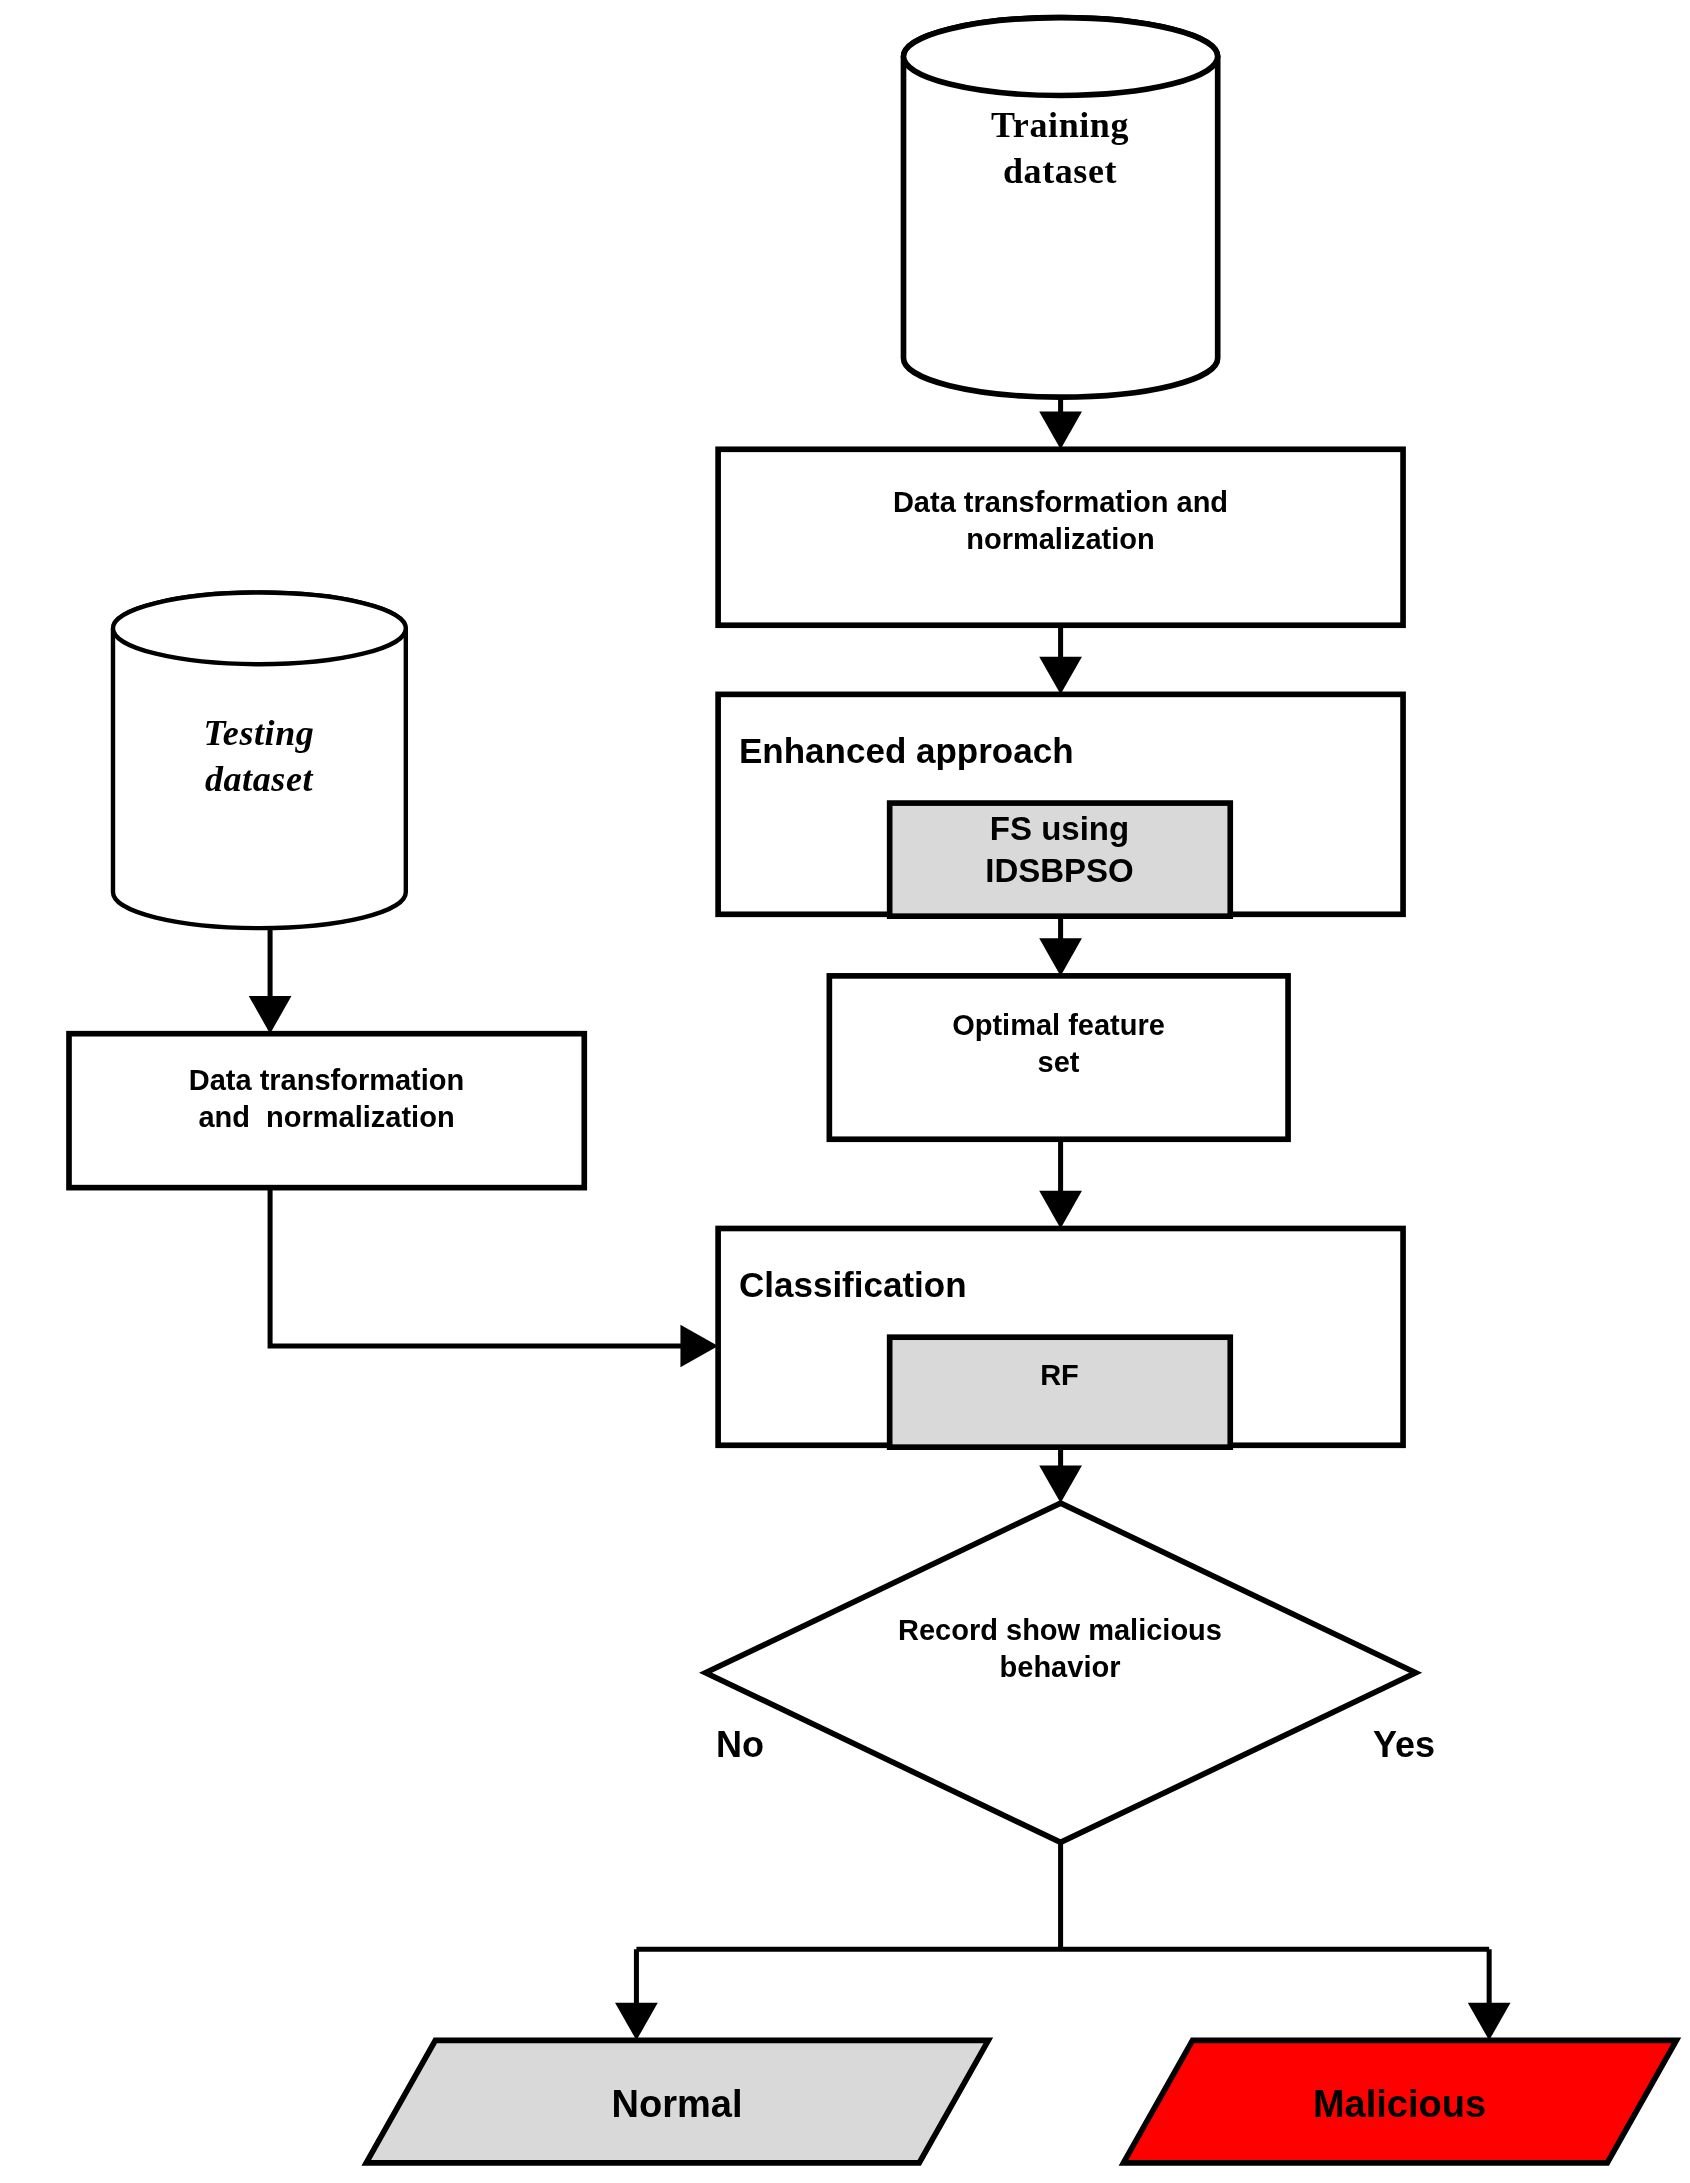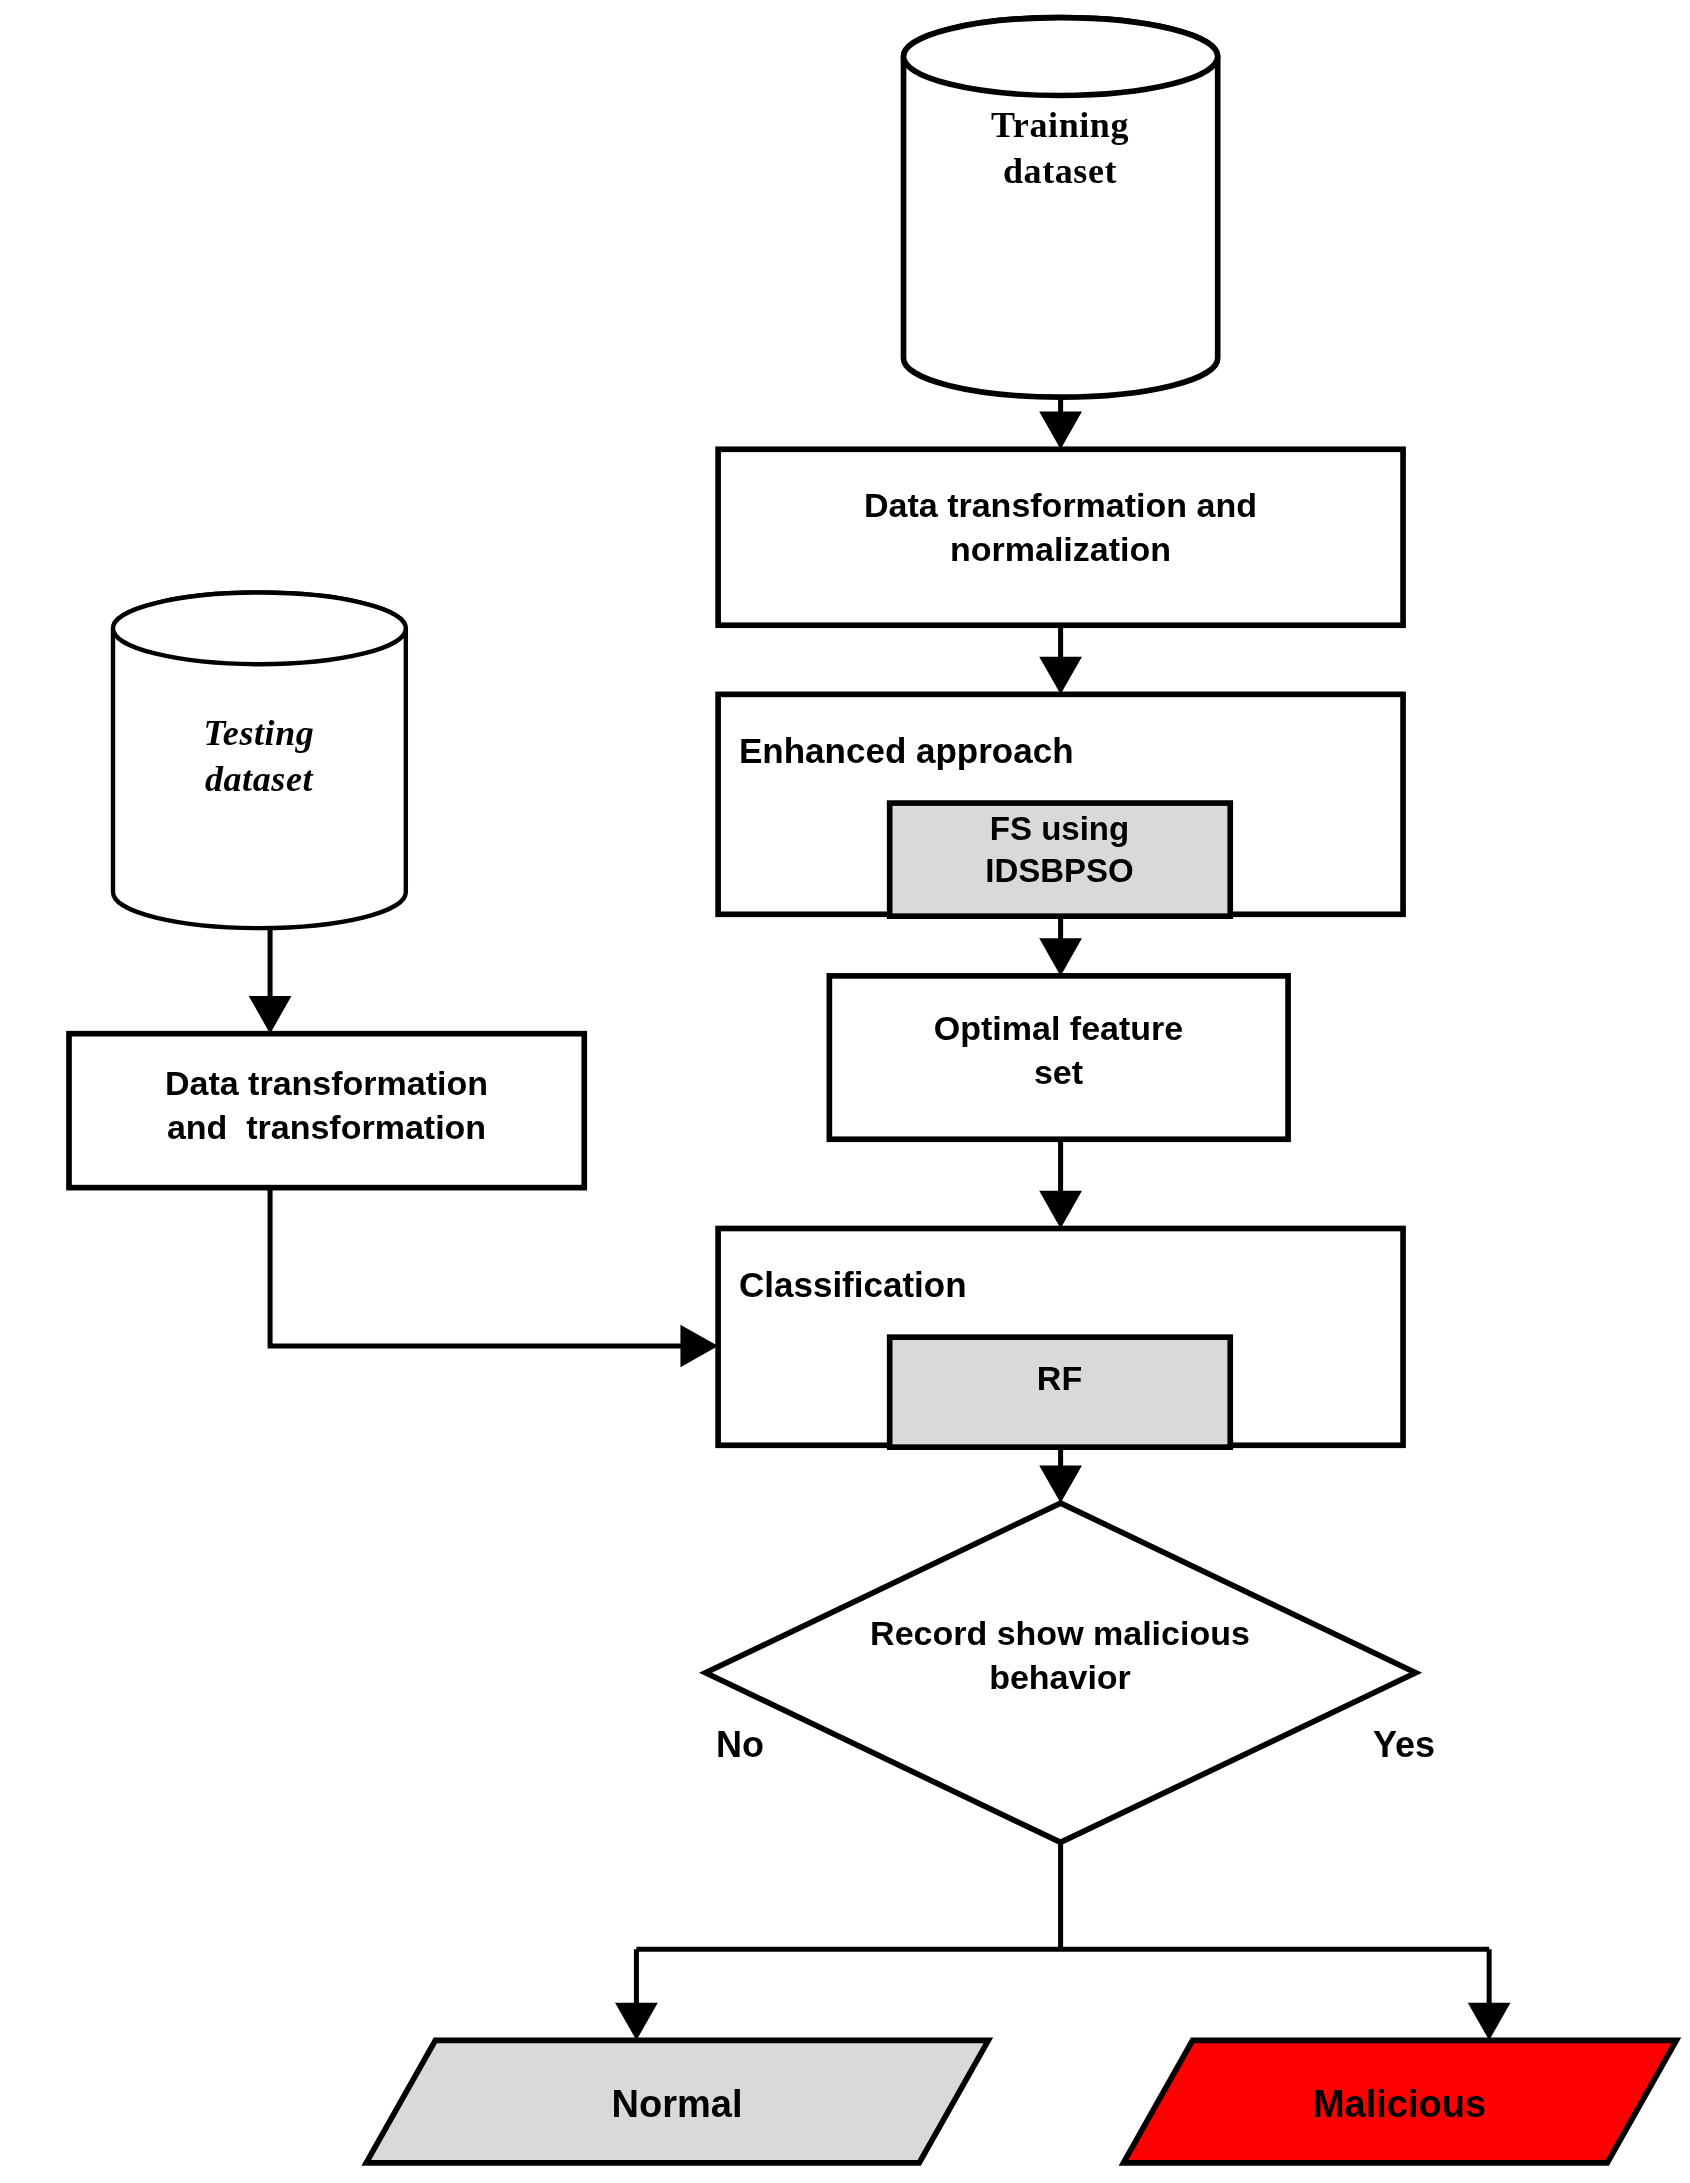--- a/index.html
+++ b/index.html
@@ -63,21 +63,21 @@
   .serif-lbl {
     font-family: "Liberation Serif", serif;
     font-weight: bold;
     font-size: 36px;
     text-align: center;
     letter-spacing: 0.6px;
   }
   .sans-lbl {
     font-family: "Liberation Sans", sans-serif;
     font-weight: bold;
-    font-size: 34px;
+    font-size: 29px;
     text-align: center;
   }
   .sans-left {
     font-family: "Liberation Sans", sans-serif;
     font-weight: bold;
     font-size: 35px;
     text-align: left;
   }
   .sans-small {
     font-family: "Liberation Sans", sans-serif;
@@ -199,21 +199,21 @@
 
   <div class="lbl sans-small" style="left:853px; top:808px; width:341px;"><span>FS using</span>
 <span>IDSBPSO</span></div>
 
   <div class="lbl sans-left" style="left:703px; top:729px; width:628px;">Enhanced approach</div>
 
   <div class="lbl sans-lbl" style="left:793px; top:1007px; width:459px;"><span>Optimal feature</span>
 <span>set</span></div>
 
   <div class="lbl sans-lbl" style="left:33px; top:1062px; width:515px;"><span>Data transformation</span>
-<span>and  transformation</span></div>
+<span>and  normalization</span></div>
 
   <div class="lbl sans-left" style="left:703px; top:1263px; width:628px;">Classification</div>
 
   <div class="lbl sans-lbl" style="left:853px; top:1357px; width:341px;">RF</div>
 
   <div class="lbl sans-lbl" style="left:691px; top:1612px; width:666px;"><span>Record show malicious</span>
 <span>behavior</span></div>
 
   <div class="lbl branch-lbl" style="left:680px; top:1722px;">No</div>
 

